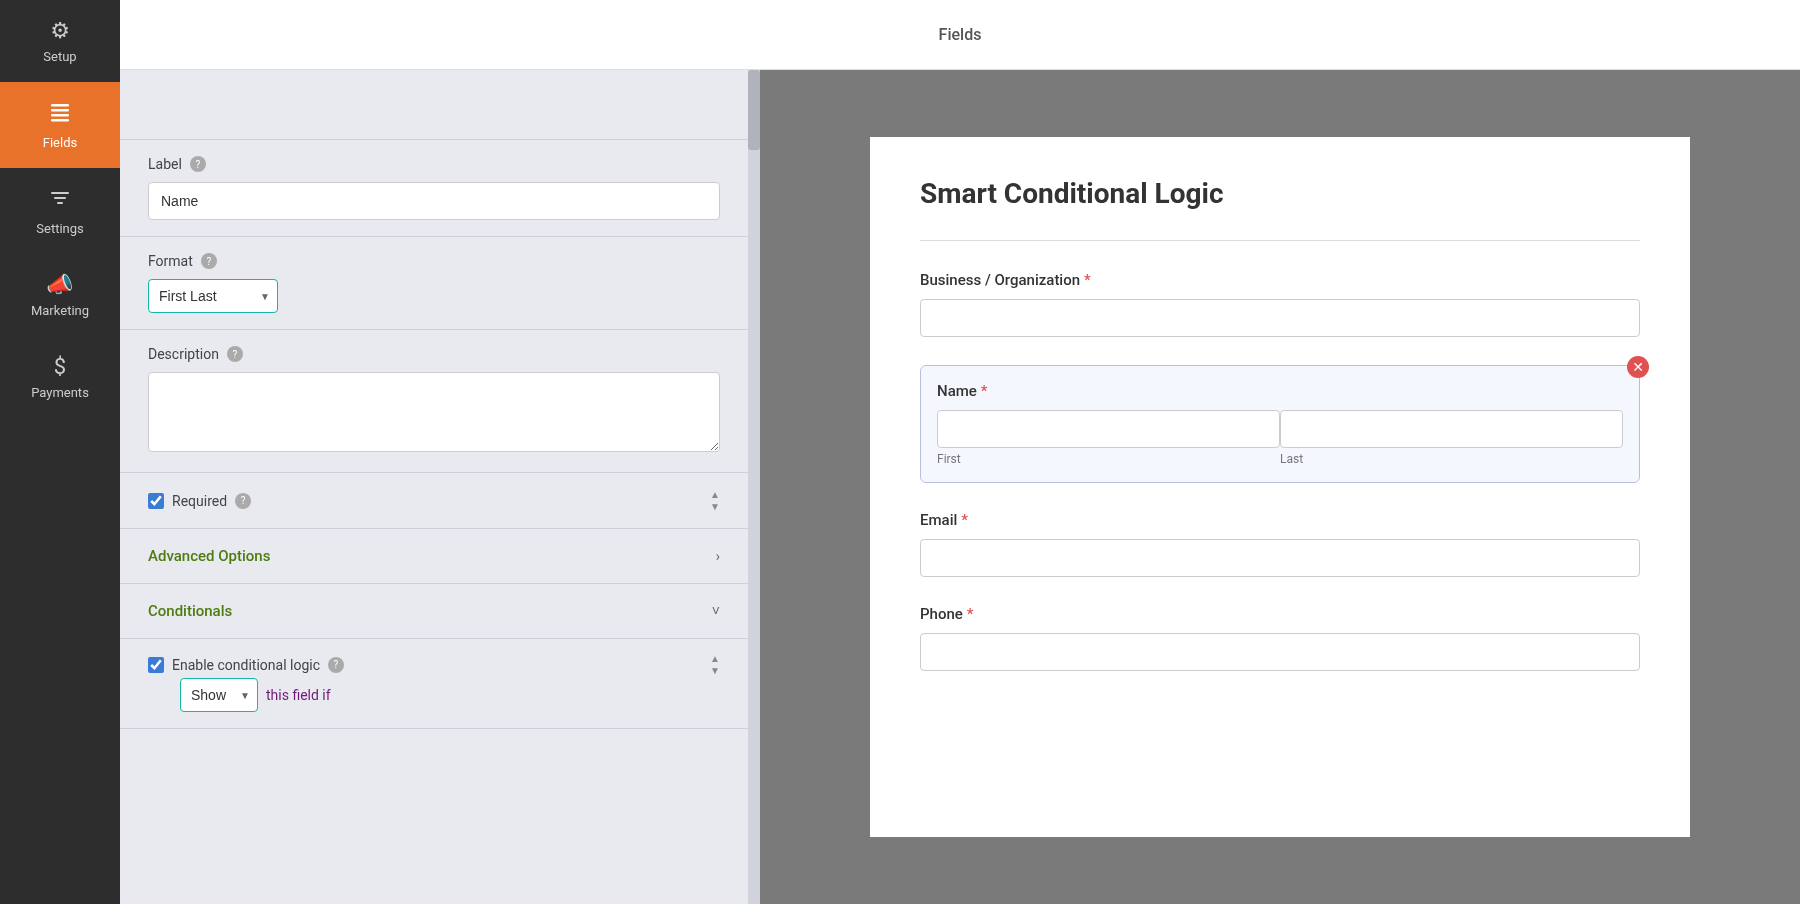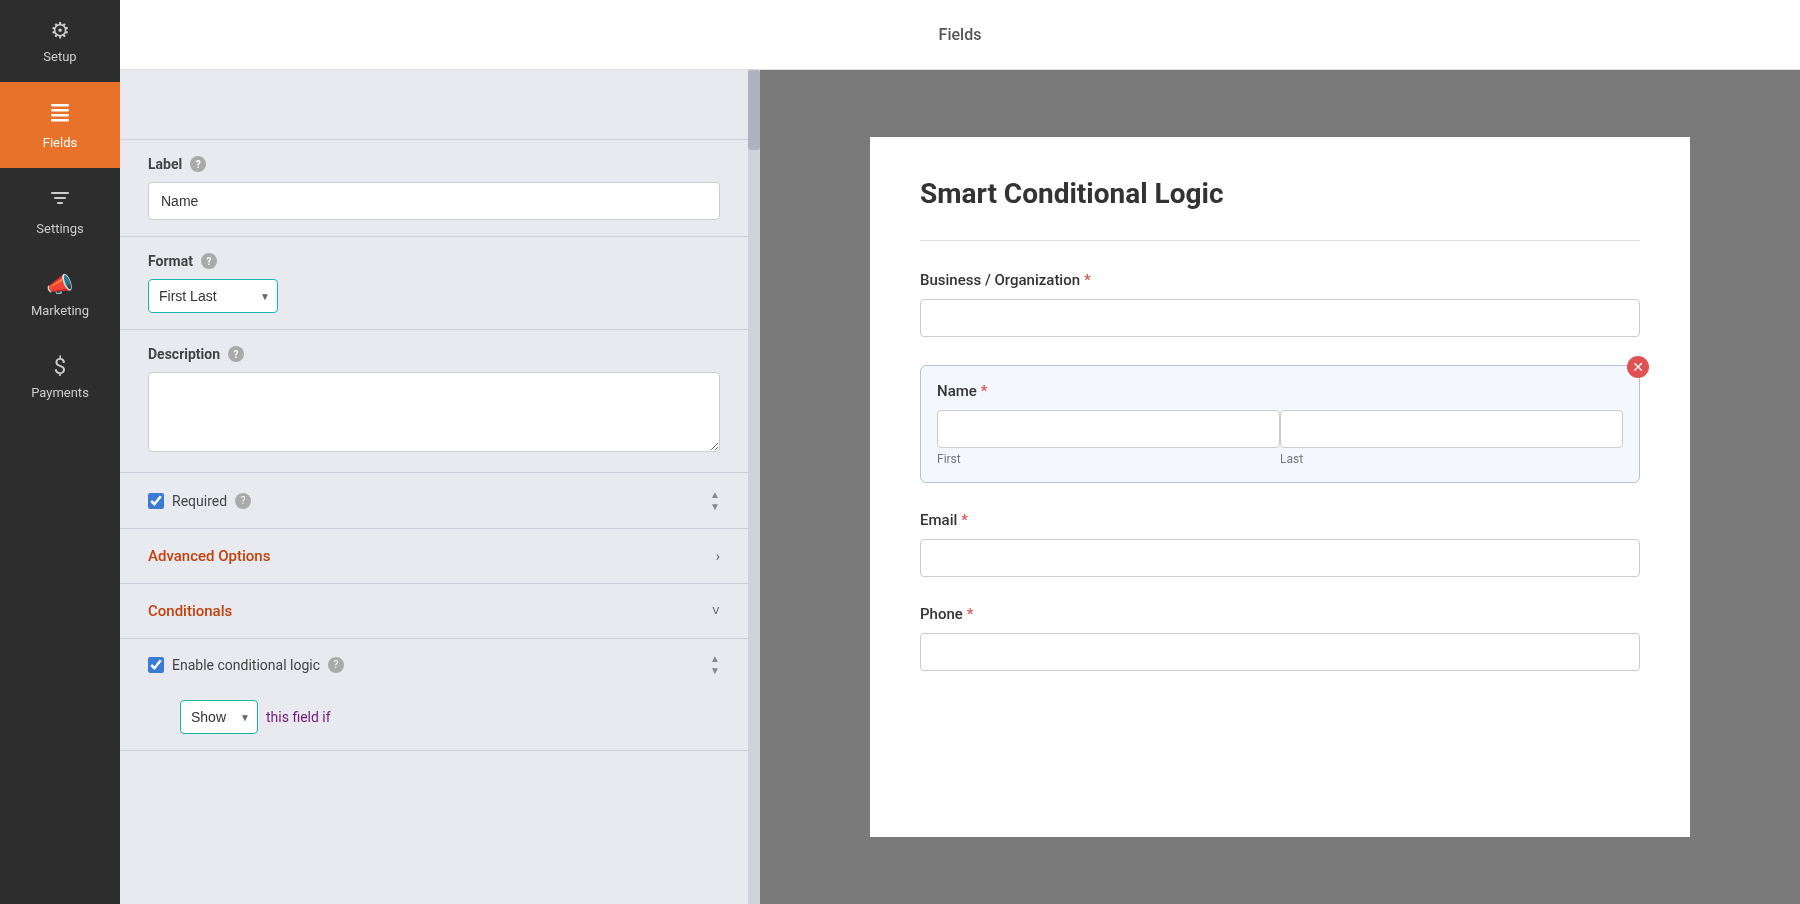--- a/index.html
+++ b/index.html
@@ -70,21 +70,21 @@
       padding: 16px 28px;
       border-bottom: 1px solid #cdd0da;
     }
     .field-label-row {
       display: flex;
       align-items: center;
       gap: 8px;
       margin-bottom: 10px;
       color: #444;
       font-size: 14px;
-      font-weight: 700;
+      font-weight: 400;
     }
     .help-icon {
       width: 16px;
       height: 16px;
       border-radius: 50%;
       background: #aaa;
       color: #fff;
       font-size: 10px;
       display: inline-flex;
       align-items: center;
@@ -167,21 +167,21 @@
     .collapsible-header {
       display: flex;
       align-items: center;
       justify-content: space-between;
       padding: 18px 28px;
       cursor: pointer;
       background: #e8eaf0;
     }
     .collapsible-title {
       font-size: 15px;
-      color: #c2410c;
+      color: #4d7c0f;
       font-weight: 500;
     }
     .chevron {
       font-size: 14px;
       color: #666;
     }
 
     
     .conditionals-content {
       padding: 14px 28px 16px;
@@ -433,21 +433,21 @@
           </div>
         </div>
 
         <div class="collapsible-section">
           <div class="collapsible-header">
             <span class="collapsible-title">Conditionals</span>
             <span class="chevron">˅</span>
           </div>
 
           <div class="conditionals-content">
-            <div class="checkbox-row" style="margin-bottom:24px;justify-content:center;">
+            <div class="checkbox-row" style="margin-bottom:2px;justify-content:center;">
               <input type="checkbox" class="checkbox-input" checked="" style="">
               <span>Enable conditional logic</span>
               <span class="help-icon">?</span>
               <div class="sort-arrows">
                 <span>▲</span>
                 <span>▼</span>
               </div>
             </div>
             <div style="display:flex; align-items:center; gap:8px;padding-left:32px;">
               <div class="select-wrapper">

